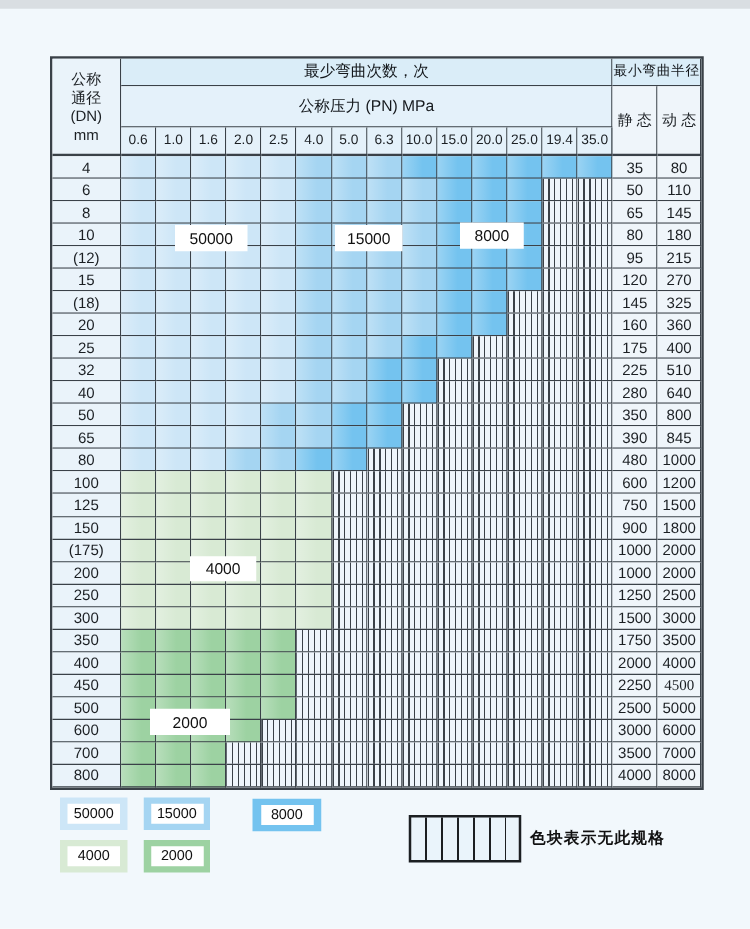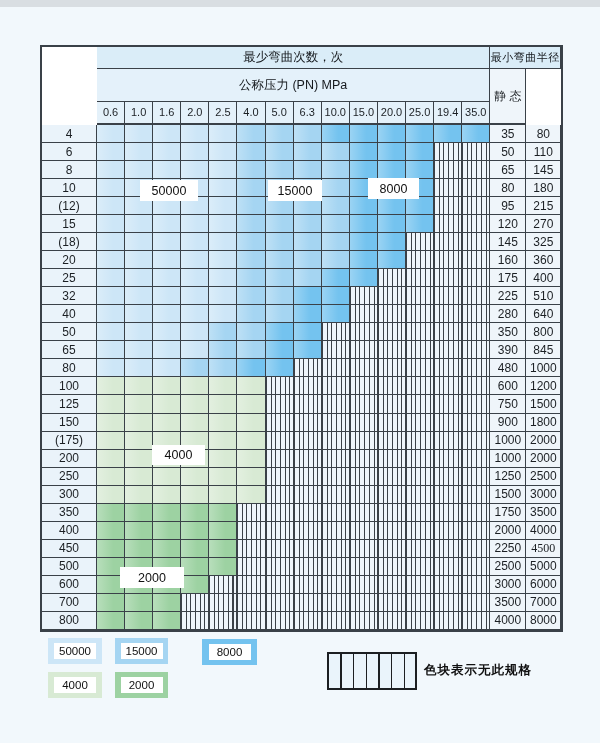--- a/index.html
+++ b/index.html
@@ -83,24 +83,31 @@
     background-image:repeating-linear-gradient(90deg,transparent 0 11.2px,#1c1f22 11.2px 12.7px);
   }
 </style>
 </head>
 <body>
 
 <div class="page">
   <div class="top-strip"></div>
 
   <div class="spec-table" id="spec-table">
+    <div class="cell dn-head thick-b">
+      <span>公称</span>
+      <span>通径</span>
+      <span>(DN)</span>
+      <span>mm</span>
+    </div>
     <div class="cell head cycles-head">最少弯曲次数，次</div>
     <div class="cell head radius-head">最小弯曲半径</div>
     <div class="cell head pressure-head">公称压力 (PN) MPa</div>
     <div class="cell static-head thick-b">静 态</div>
+    <div class="cell dynamic-head thick-b">动 态</div>
 
   <div class="cell tick thick-b" style="grid-area: 3 / 2;">0.6</div>
       <div class="cell tick thick-b" style="grid-area: 3 / 3;">1.0</div>
       <div class="cell tick thick-b" style="grid-area: 3 / 4;">1.6</div>
       <div class="cell tick thick-b" style="grid-area: 3 / 5;">2.0</div>
       <div class="cell tick thick-b" style="grid-area: 3 / 6;">2.5</div>
       <div class="cell tick thick-b" style="grid-area: 3 / 7;">4.0</div>
       <div class="cell tick thick-b" style="grid-area: 3 / 8;">5.0</div>
       <div class="cell tick thick-b" style="grid-area: 3 / 9;">6.3</div>
       <div class="cell tick thick-b" style="grid-area: 3 / 10;">10.0</div>

